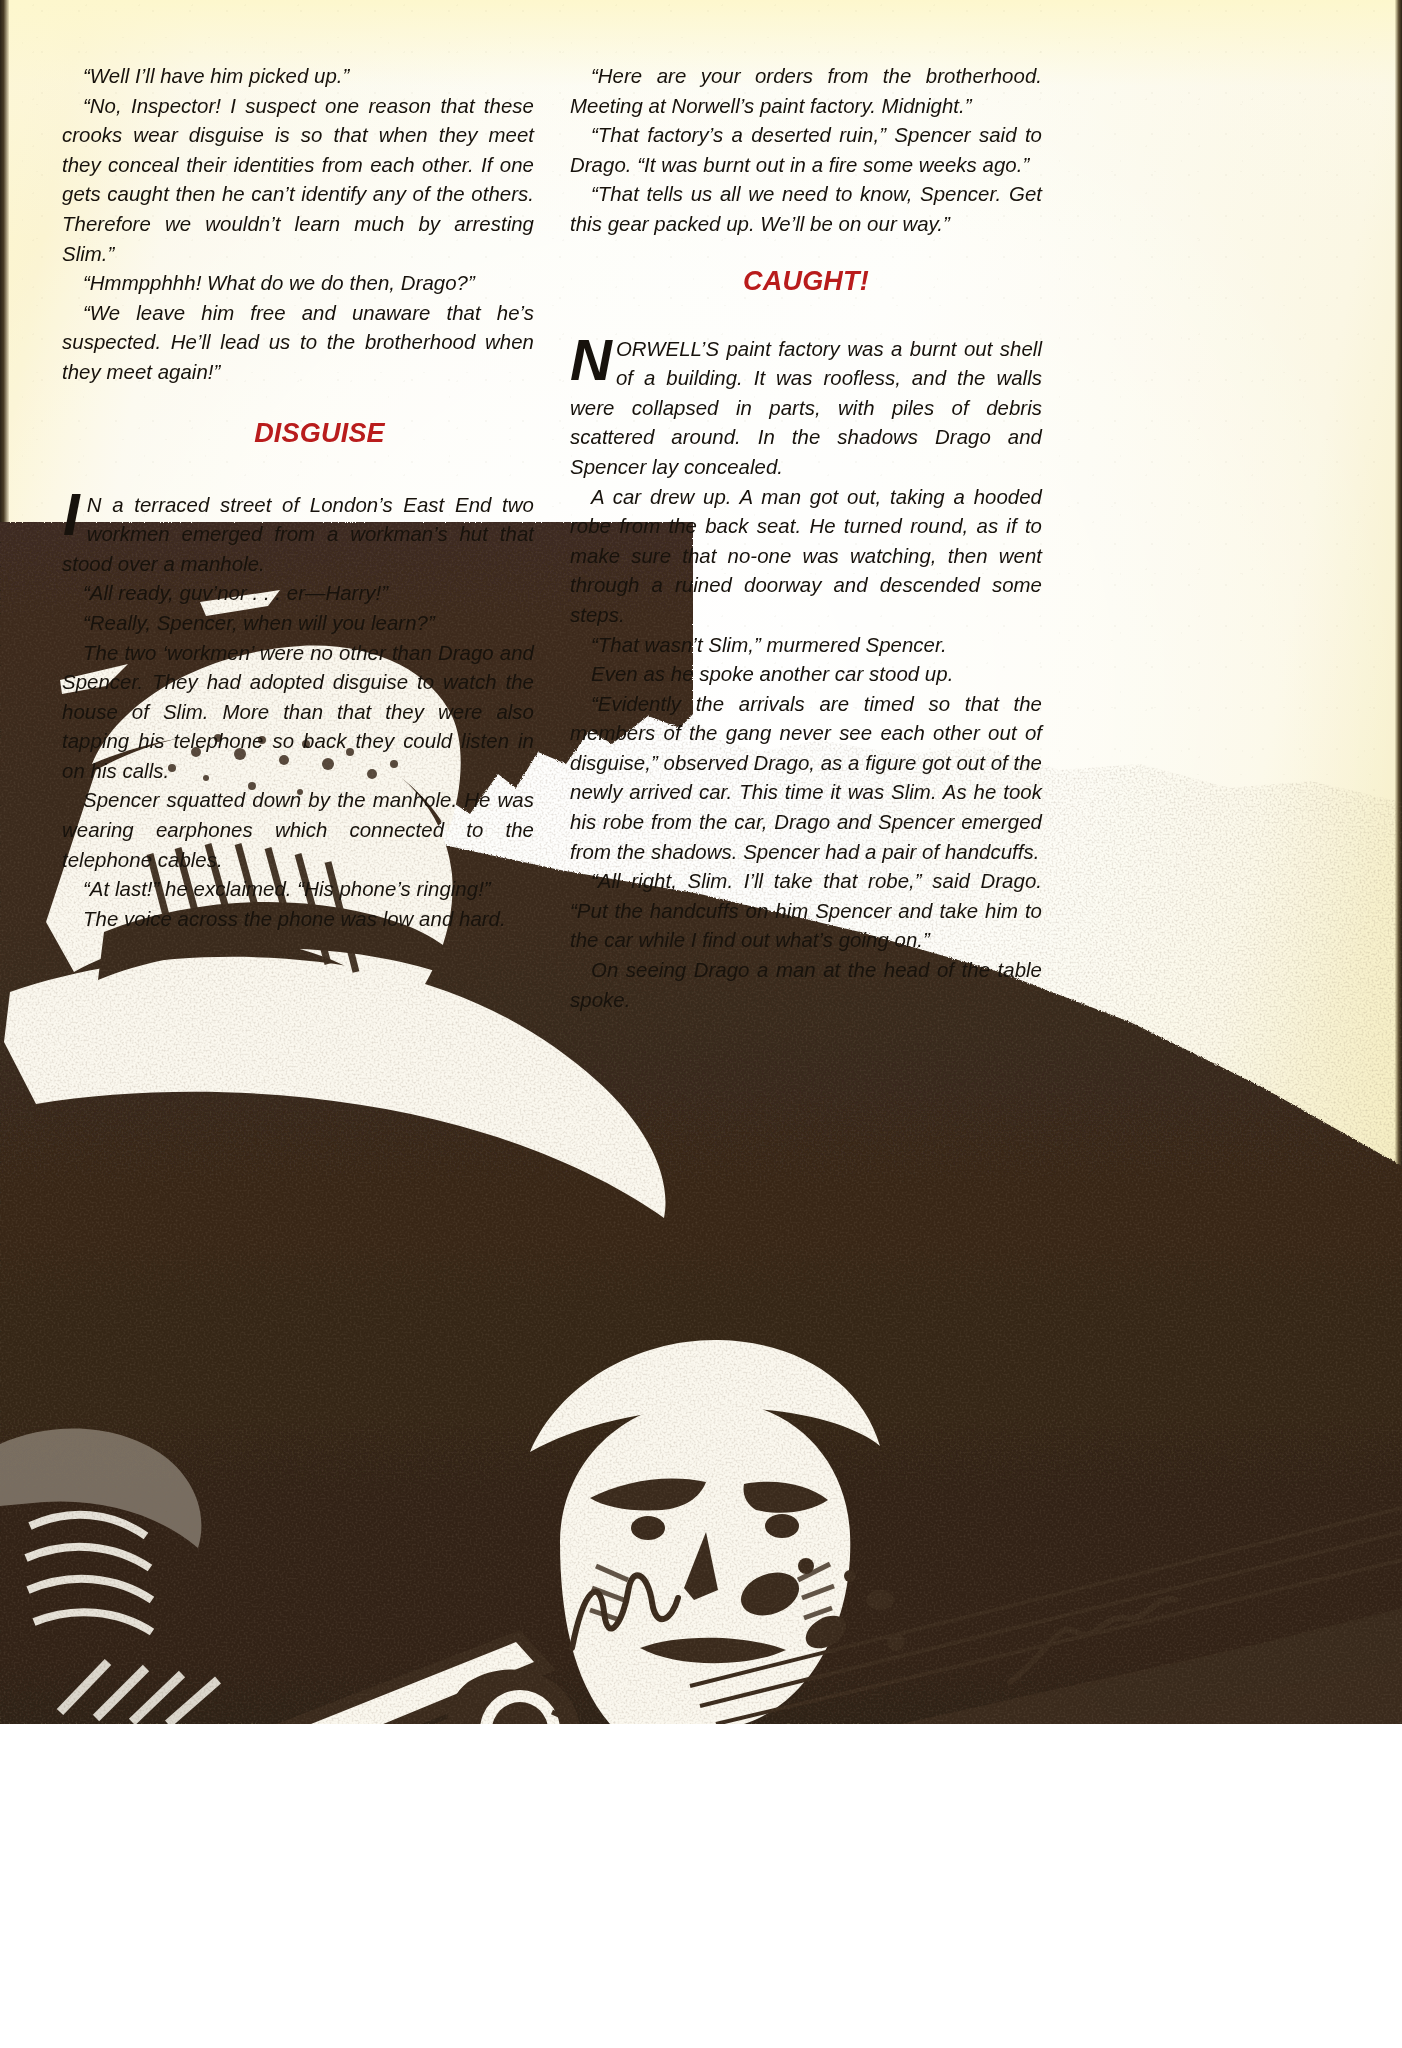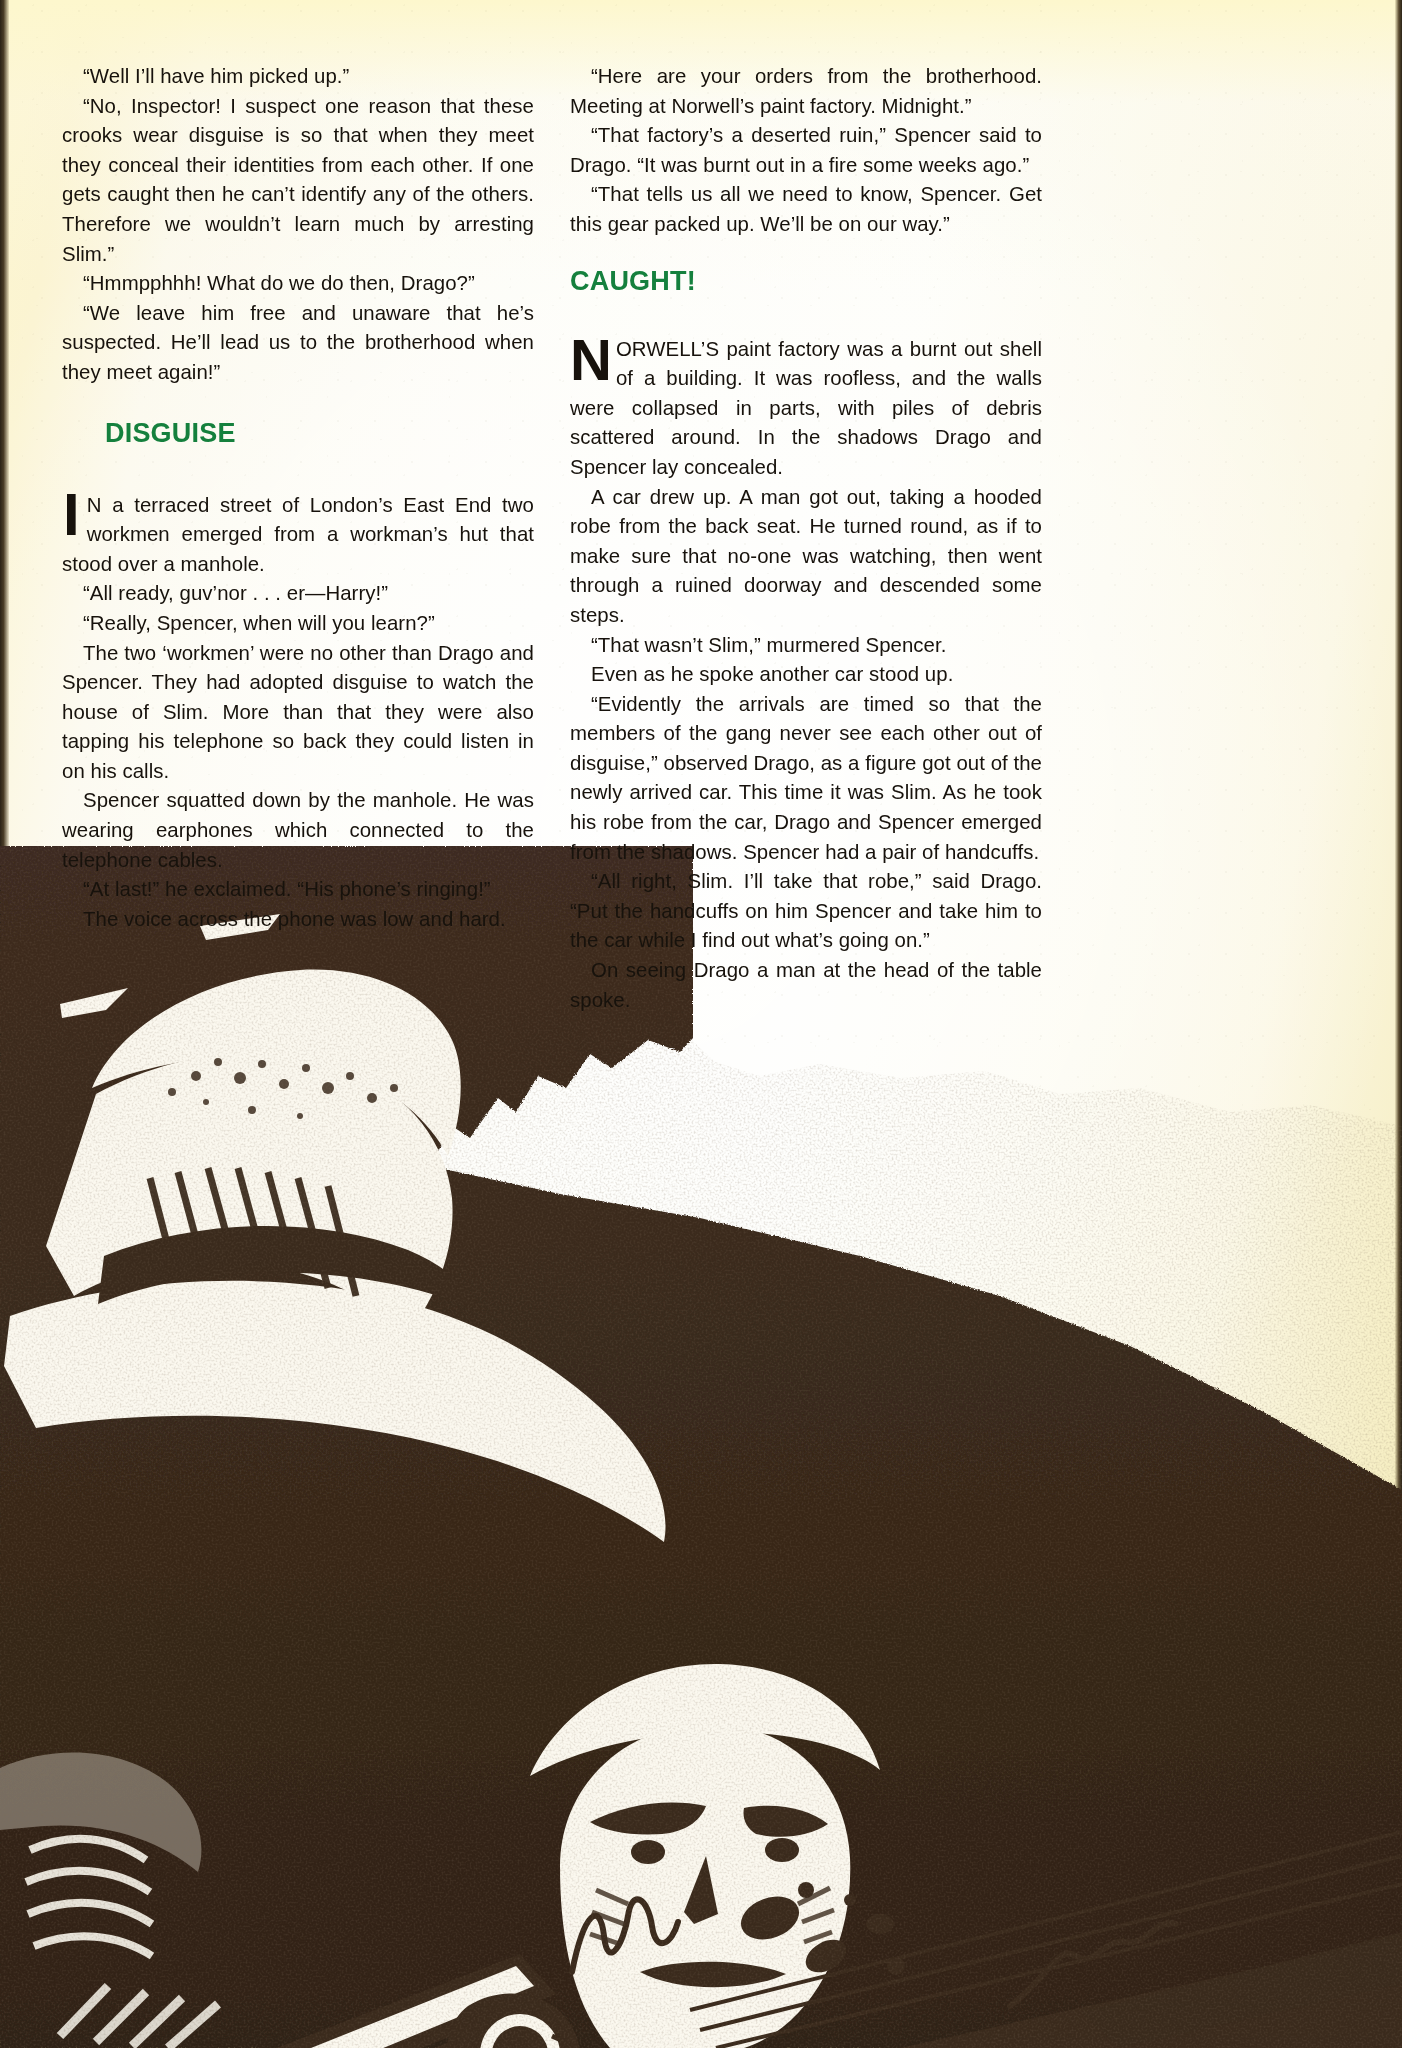--- a/index.html
+++ b/index.html
@@ -9,23 +9,24 @@
   }
   body {
     width: 1402px; height: 2048px;
     overflow: hidden;
     font-family: "Liberation Sans", sans-serif;
   }
 
   
   #page {
     position: relative;
-    width: 1402px; height: 2048px;
+    width: 1402px; height: 1724px;
     background: #f3efe1;
     overflow: hidden;
+    font-style: italic;
   }
   
   #paper-tint {
     position: absolute; inset: 0;
     background:
       radial-gradient(ellipse 70% 55% at 46% 40%, rgba(255,255,255,0.92) 0%, rgba(255,255,254,0.55) 45%, rgba(255,252,230,0.0) 78%),
       linear-gradient(100deg, #fdf6cf 0%, #fbf4d2 5%, #fbf8ea 12%, #fcfbf3 30%, #fdfdf8 55%, #fbf7e4 82%, #f6eec2 94%, #efe3ad 100%);
     pointer-events: none;
   }
   #paper-tint-v {
@@ -66,22 +67,23 @@
     margin: 0;
     text-indent: 21px;
   }
   .body-text p.noindent { text-indent: 0; }
 
   .section-head {
     font-family: "Liberation Sans", sans-serif;
     font-weight: bold;
     font-size: 27px;
     letter-spacing: 0.2px;
-    color: #15803d;
+    color: #b91c1c;
     margin: 0;
+    text-align: center;
   }
   .head-disguise { padding-top: 30px; padding-bottom: 42px; margin-left: 43px; }
   .head-caught   { padding-top: 26px; padding-bottom: 38px; }
 
   
   .dropcap-para { position: relative; text-indent: 0; }
   .dropcap-para .dc {
     float: left;
     font-family: "Liberation Sans", sans-serif;
     font-weight: bold;

